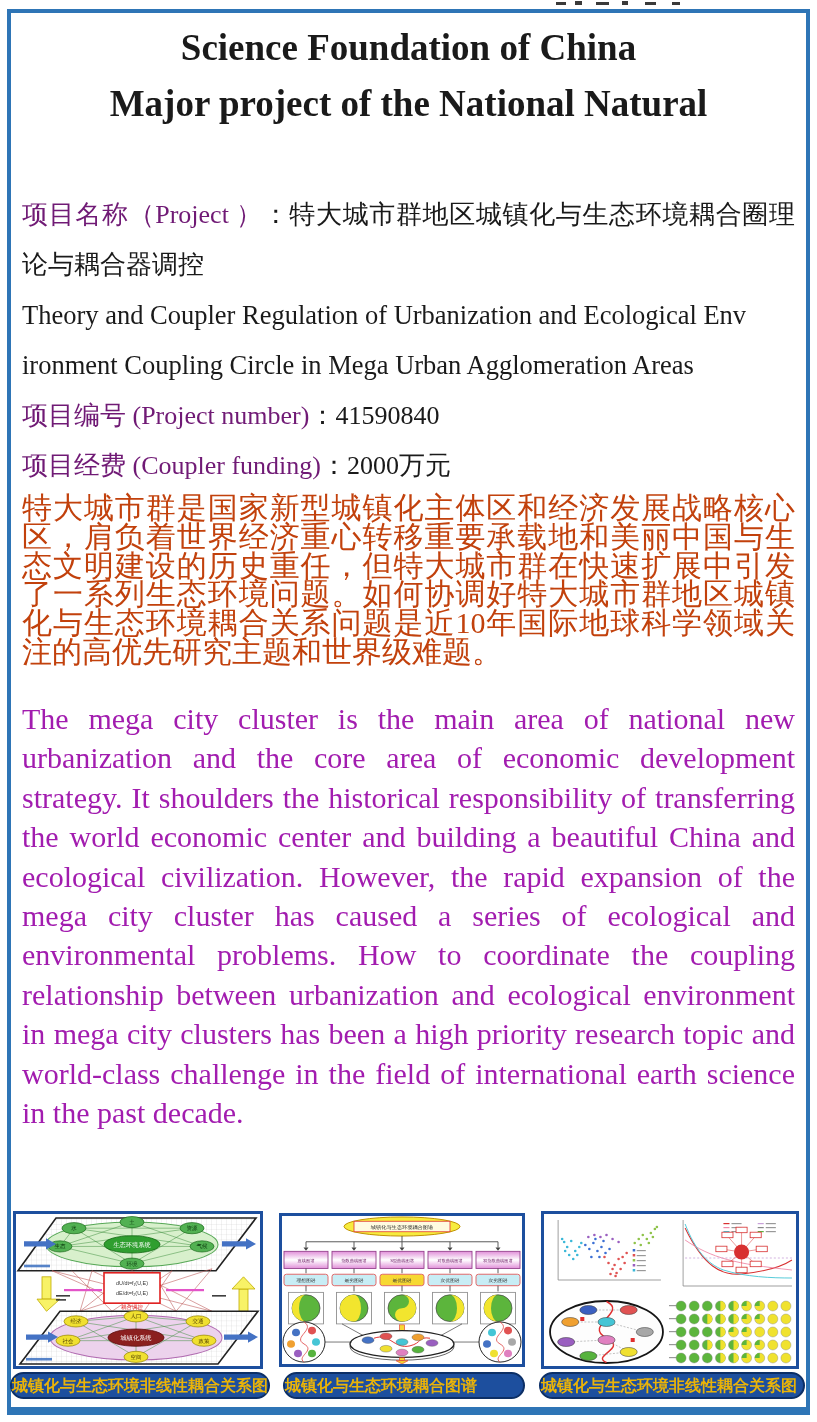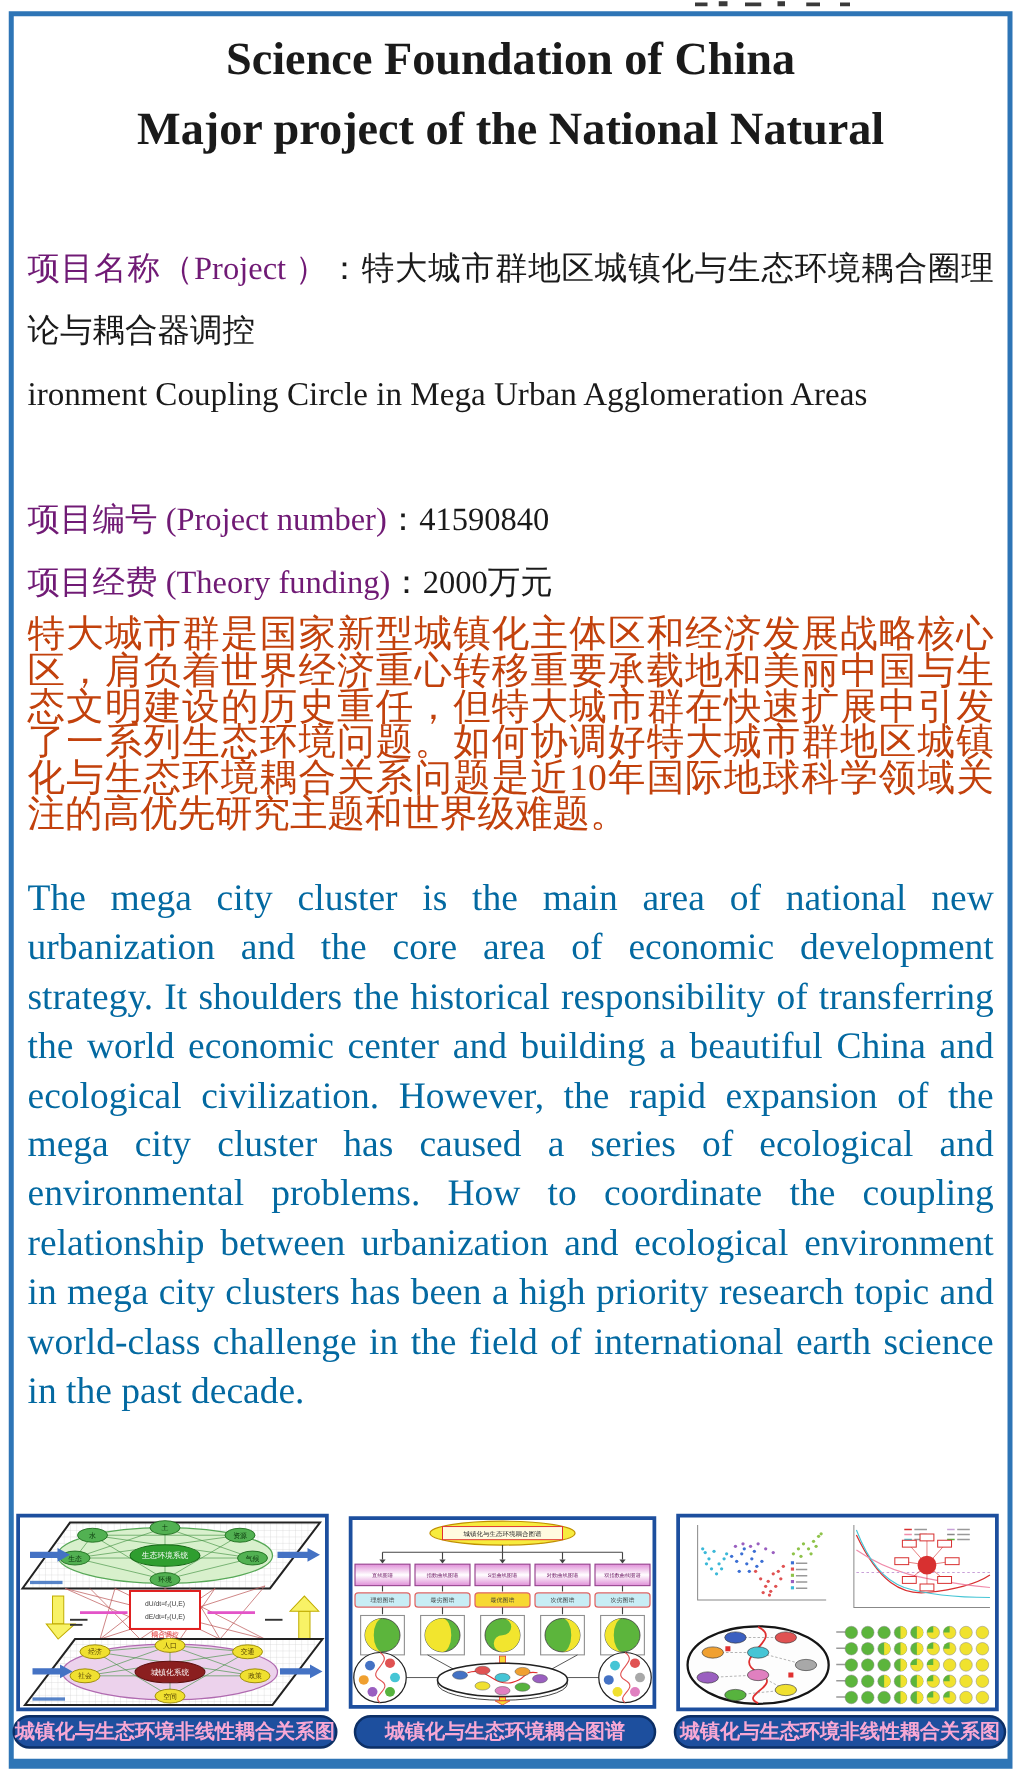--- a/index.html
+++ b/index.html
@@ -15,28 +15,28 @@
   .abs{position:absolute;left:22px;width:773px;}
   .hdr{top:20px;text-align:center;font-weight:bold;}
   .title-cn{font-size:37px;line-height:58px;}
   .title-en{font-size:37px;line-height:56px;}
   .nameblk{top:190px;font-size:26px;line-height:50px;text-align:justify;}
   .lbl{color:#701a75;}
   .ennameblk{top:290px;font-size:26.5px;line-height:50px;}
   .numline{top:391px;font-size:26px;line-height:50px;}
   .fundline{top:441px;font-size:26px;line-height:50px;}
   .abscn{top:494px;font-size:30px;line-height:28.8px;text-align:justify;color:#c2410c;}
-  .absen{top:699px;font-size:30px;line-height:39.4px;text-align:justify;color:#0369a1;}
+  .absen{top:699px;font-size:30px;line-height:39.4px;text-align:justify;color:#a21caf;}
   .fig{
     position:absolute;background:#fff;border:3px solid #1D4F9E;box-sizing:border-box;
   }
   .fig svg{display:block;width:100%;height:100%;}
   .cap{
-    position:absolute;background:#1D4F9E;color:#f9a8d4;border:2px solid #0C2F66;
-    border-radius:15px;text-align:center;font-family:"Liberation Sans","DejaVu Sans",sans-serif;
+    position:absolute;background:#1D4F9E;color:#eab308;border:2px solid #0C2F66;
+    border-radius:15px;text-align:left;font-family:"Liberation Sans","DejaVu Sans",sans-serif;
     font-weight:bold;font-size:16px;line-height:23px;height:23px;box-sizing:content-box;
   }
   .svgtxt{font-family:"Liberation Sans","DejaVu Sans",sans-serif;}
   .pgreen{fill:#5cb53c;stroke:#888;stroke-width:.4;}
   .pyellowc{fill:#f0e22e;stroke:#888;stroke-width:.4;}
   .pyellow-f{fill:#f0e22e;}
   .pgreen-f{fill:#5cb53c;}
 </style>
 </head>
 <body>
@@ -55,29 +55,30 @@
 <div class="abs hdr">
   <div class="title-en">Science Foundation of China</div>
   <div class="title-en">Major project of the National Natural</div>
 </div>
 
 <p class="abs nameblk" style="margin:0;">
   <span class="lbl">项目名称（Project ）</span><span>：</span><span>特大城市群地区城镇化与生态环境耦合圈理论与耦合器调控</span>
 </p>
 
 <div class="abs ennameblk">
+  <div>Theory and Coupler Regulation of Urbanization and Ecological Env</div>
   <div>ironment Coupling Circle in Mega Urban Agglomeration Areas</div>
 </div>
 
 <p class="abs numline" style="margin:0;">
   <span class="lbl">项目编号 (Project number)</span><span>：</span><span>41590840</span>
 </p>
 
 <p class="abs fundline" style="margin:0;">
-  <span class="lbl">项目经费 (Theory funding)</span><span>：</span><span>2000万元</span>
+  <span class="lbl">项目经费 (Coupler funding)</span><span>：</span><span>2000万元</span>
 </p>
 
 <p class="abs abscn" style="margin:0;">特大城市群是国家新型城镇化主体区和经济发展战略核心区，肩负着世界经济重心转移重要承载地和美丽中国与生态文明建设的历史重任，但特大城市群在快速扩展中引发了一系列生态环境问题。如何协调好特大城市群地区城镇化与生态环境耦合关系问题是近10年国际地球科学领域关注的高优先研究主题和世界级难题。</p>
 
 <p class="abs absen" style="margin:0;">The mega city cluster is the main area of national new urbanization and the core area of economic development strategy. It shoulders the historical responsibility of transferring the world economic center and building a beautiful China and ecological civilization. However, the rapid expansion of the mega city cluster has caused a series of ecological and environmental problems. How to coordinate the coupling relationship between urbanization and ecological environment in mega city clusters has been a high priority research topic and world-class challenge in the field of international earth science in the past decade.</p>
 
 <div class="fig" style="left:13px;top:1211px;width:250px;height:158px;">
   <svg viewBox="0 0 244 150" preserveAspectRatio="none">
     <defs>
       <pattern id="grid1" width="5" height="5" patternUnits="userSpaceOnUse">

